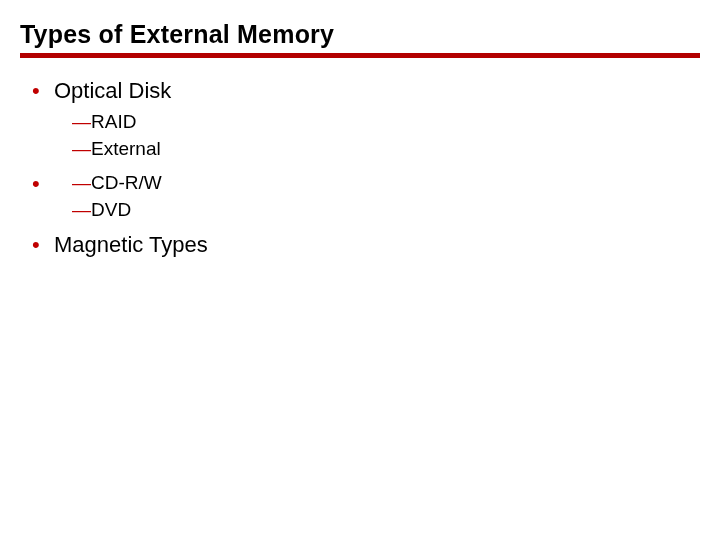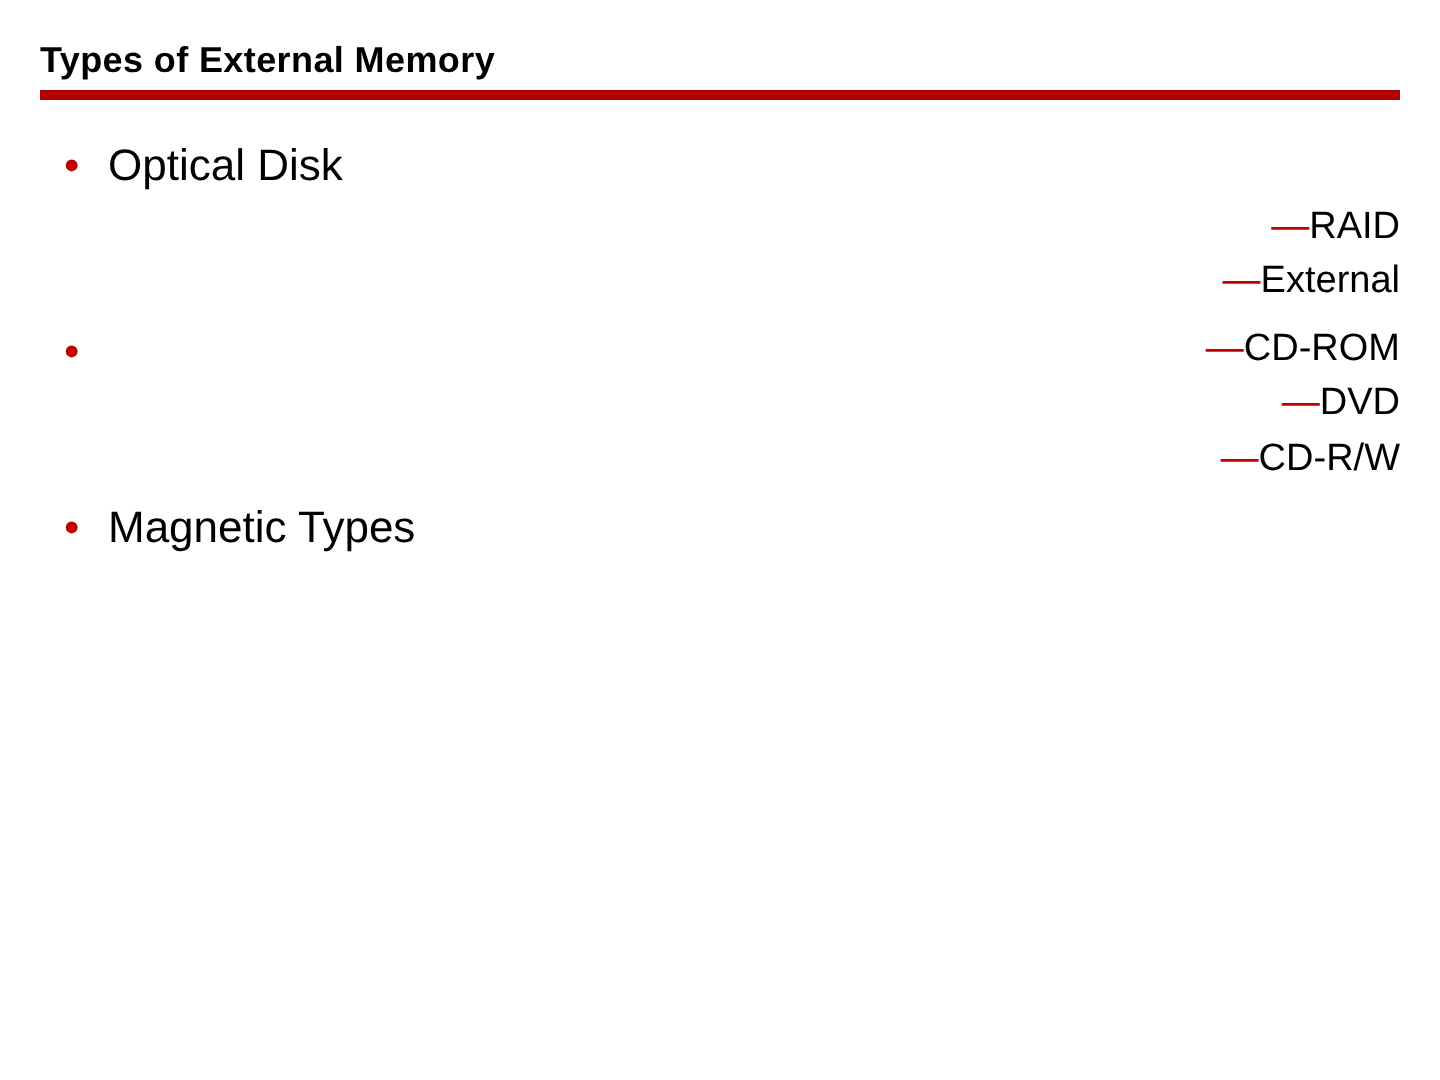--- a/index.html
+++ b/index.html
@@ -10,21 +10,21 @@
     background: #fff;
     font-family: Verdana, Geneva, sans-serif;
     color: #000;
   }
   .slide {
     box-sizing: border-box;
     padding: 20px 20px 0 20px;
   }
   .title {
     font-weight: 900;
-    font-size: 18px;
+    font-size: 25px;
     letter-spacing: 0.2px;
     padding-bottom: 4px;
     border-bottom: 5px solid #b30000;
     display: block;
   }
   .content {
     padding-top: 12px;
     padding-left: 8px;
   }
   ul.level1 {
@@ -45,21 +45,20 @@
     left: 4px;
     top: 0;
     color: #c00000;
     font-size: 22px;
     line-height: 1.35;
   }
   ul.level2 {
     list-style: none;
     margin: 2px 0 6px 0;
     padding: 0 0 0 18px;
-    text-align: right;
   }
   ul.level2 > li {
     font-size: 19px;
     line-height: 1.45;
     color: #000;
   }
   ul.level2 > li .dash {
     color: #c00000;
   }
 </style>
@@ -75,23 +74,22 @@
       <li>
         <span>Optical Disk</span>
         <ul class="level2">
           <li><span class="dash">—</span><span>RAID</span></li>
           <li><span class="dash">—</span><span>External</span></li>
         </ul>
       </li>
 
       <li>
         <ul class="level2">
-          <li><span class="dash">—</span><span>CD-ROM</span></li>
+          <li><span class="dash">—</span><span>CD-R/W</span></li>
           <li><span class="dash">—</span><span>DVD</span></li>
-          <li><span class="dash">—</span><span>CD-R/W</span></li>
         </ul>
       </li>
 
       <li>
         <span>Magnetic Types</span>
       </li>
 
     </ul>
   </div>
 </div>

